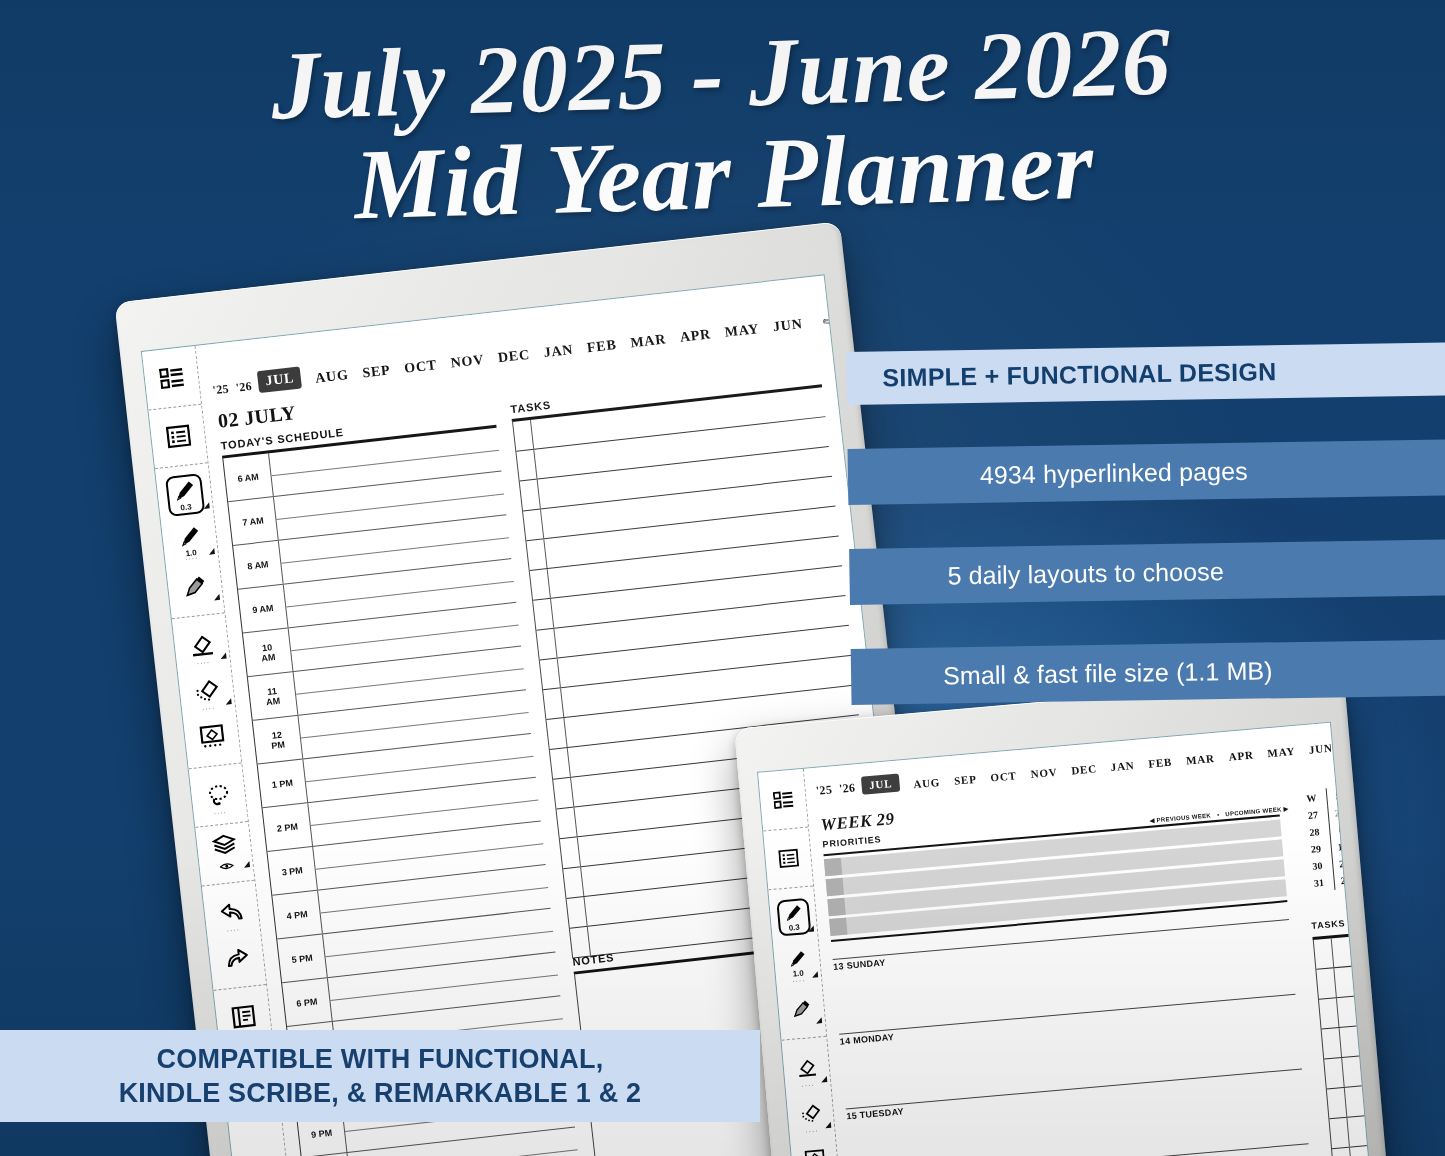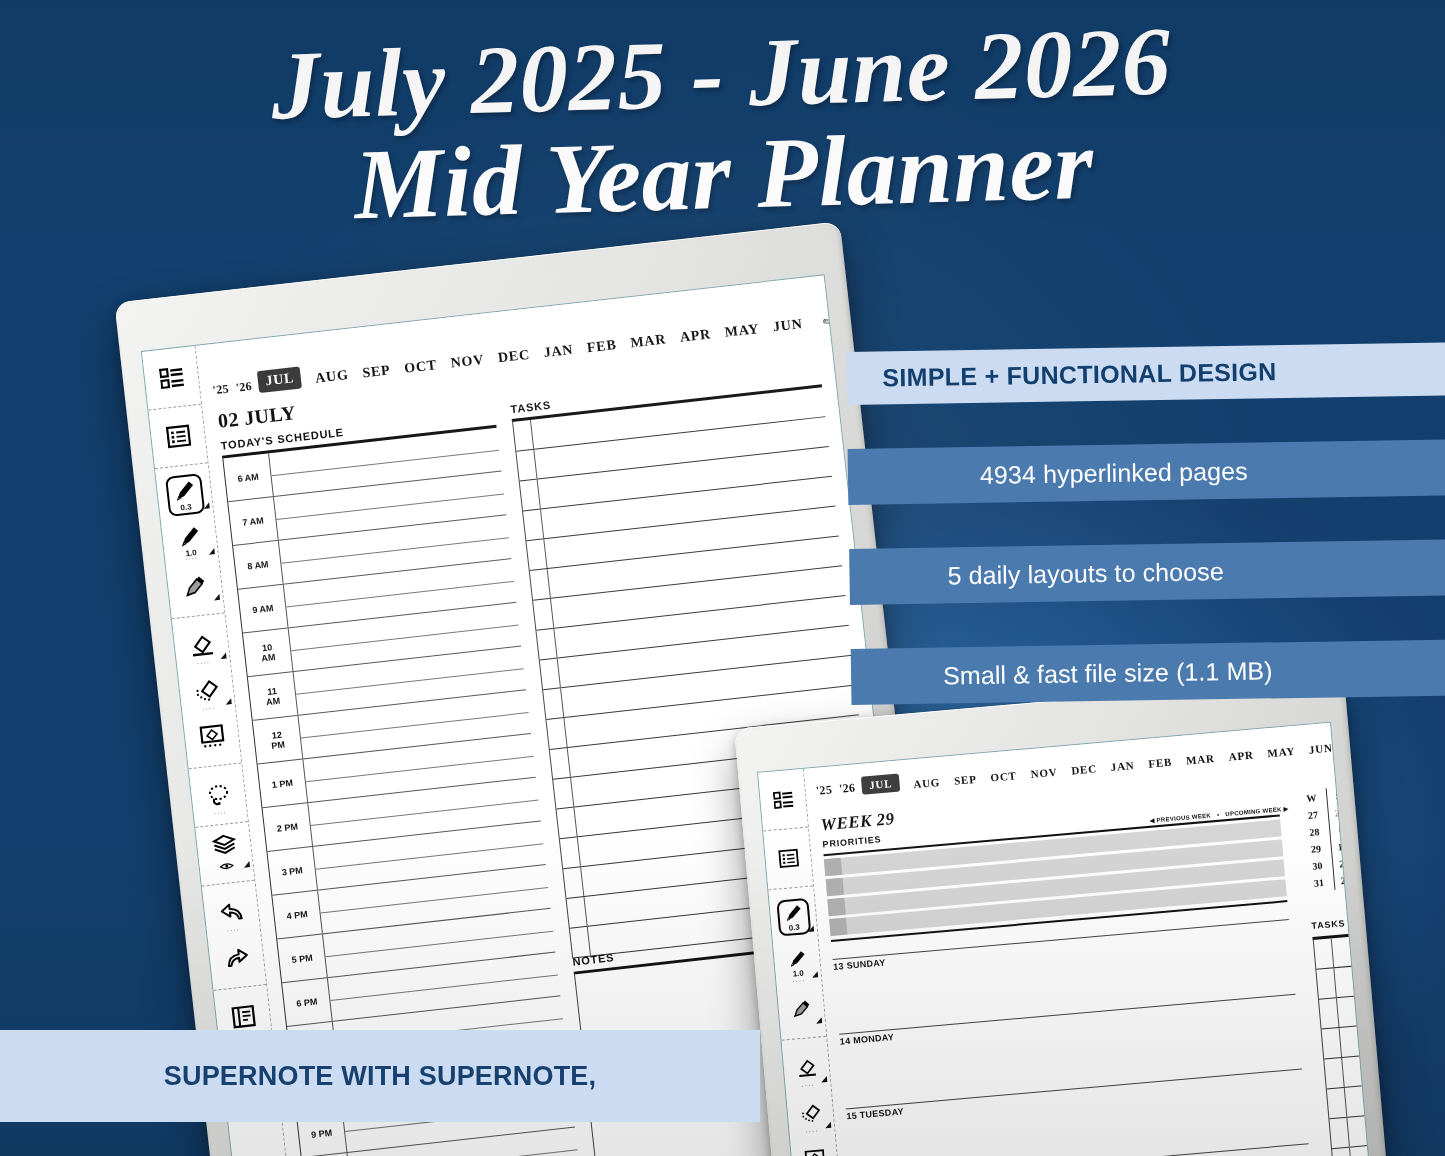--- a/index.html
+++ b/index.html
@@ -649,16 +649,17 @@
       <div class="fbar item">
         <span class="ftxt f-i2">5  daily layouts to choose</span>
       </div>
       <div class="fgap"></div>
       <div class="fbar item">
         <span class="ftxt f-i3">Small &amp; fast file size (1.1 MB)</span>
       </div>
     </div>
 
   <div class="banner">
-    <span class="bl">SUPERNOTE WITH SUPERNOTE,</span>
+    <span class="bl">COMPATIBLE WITH FUNCTIONAL,</span>
+    <span class="bl">KINDLE SCRIBE, &amp; REMARKABLE 1 &amp; 2</span>
   </div>
 
 </div>
 
 </body></html>

